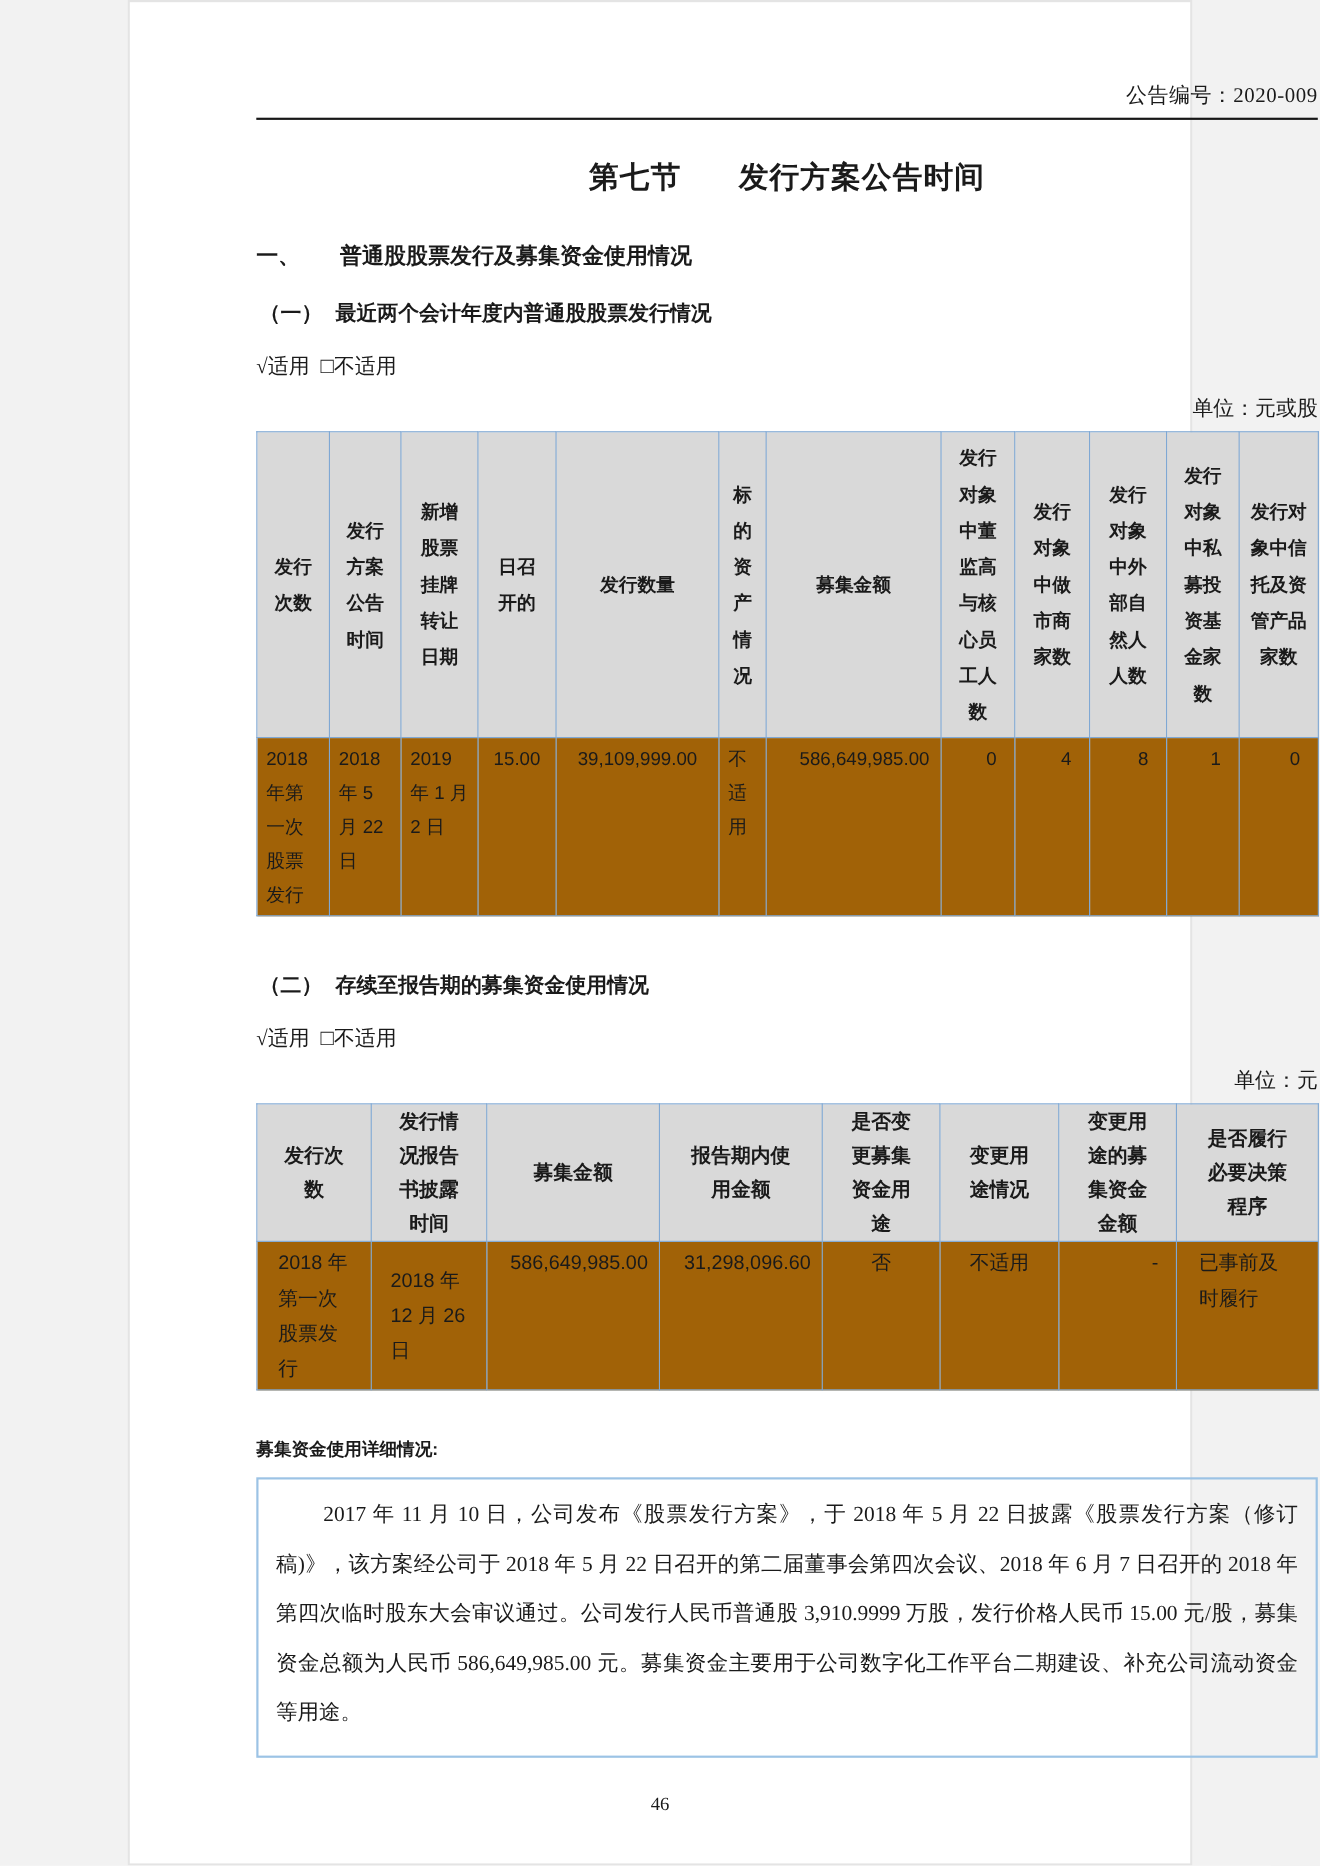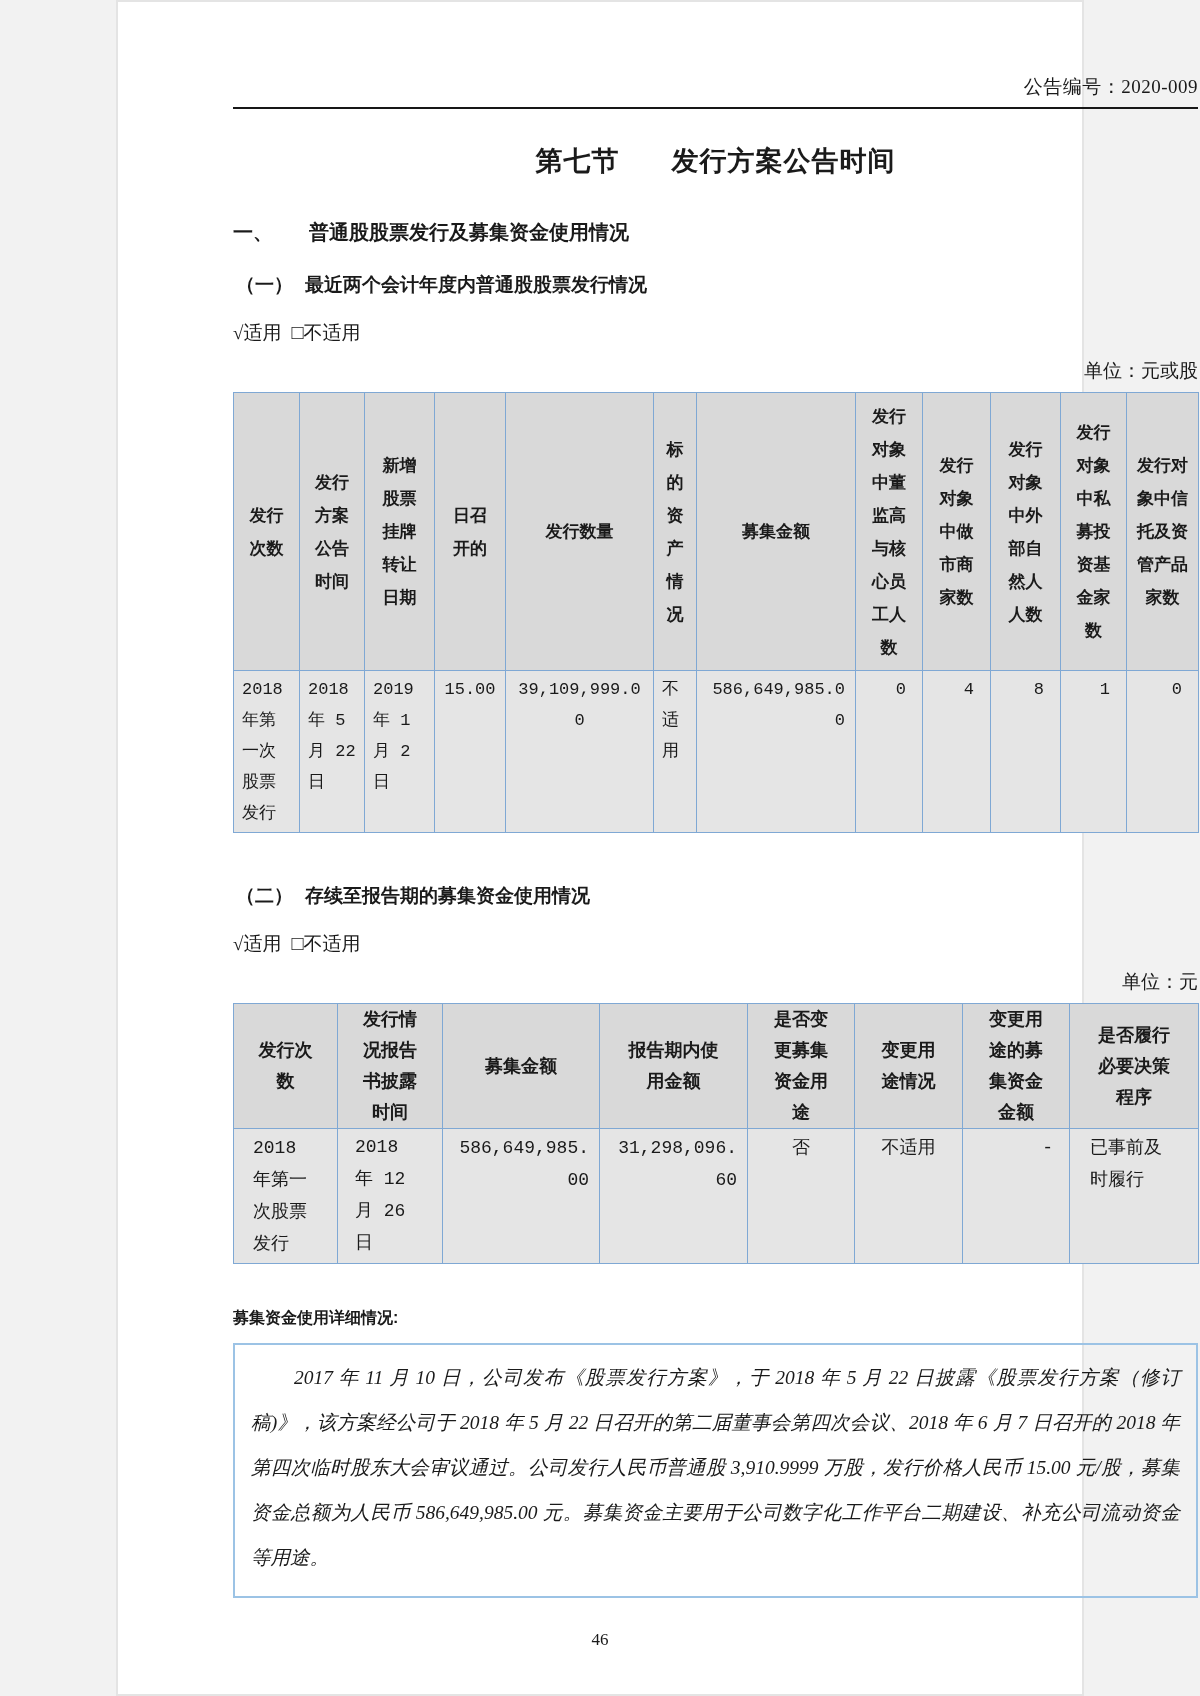--- a/index.html
+++ b/index.html
@@ -37,50 +37,49 @@
   .applicable .sp { display:inline-block; width:10px; }
   .applicable .box { font-size:20px; }
   .unit { margin-top:12px; text-align:right; font-size:19px; }
 
   table { border-collapse:collapse; table-layout:fixed; width:965px; margin-top:8px; }
   th,td { border:1px solid #7fa8d4; box-sizing:border-box; word-break:break-all; }
   th {
     background:#d9d9d9; font-weight:bold; text-align:center; vertical-align:middle;
     font-family:"Liberation Sans","DejaVu Sans",sans-serif;
   }
-  td { font-family:Liberation Mono, monospace; vertical-align:top; background:#e5e5e5; }
+  td { font-family:Liberation Sans, sans-serif; vertical-align:top; background:#a16207; }
 
   .t1 th { height:278px; font-size:17px; line-height:33px; padding:0 10px; }
   .t1 td { font-size:17px; line-height:31px; padding:3px 8px; }
   .t1 tr.body { height:158px; }
 
   .t2 th { height:123px; font-size:18px; line-height:31px; padding:0 12px; }
   .t2 td { font-size:18px; line-height:32px; padding:3px 8px; }
   .t2 tr.body { height:127px; }
   .thp18 { padding:0 18px !important; }
   .thp20 { padding:0 20px !important; }
   .thp22 { padding:0 22px !important; }
   .tdp19 { padding:3px 19px !important; }
-  .tdp17 { padding:2px 17px !important; }
+  .tdp17 { padding:19px 17px !important; }
   .tdp20 { padding:3px 20px !important; }
 
   .al { text-align:left; }
   .ac { text-align:center; }
   .ar { text-align:right; padding-right:10px !important; }
   .arp { text-align:right; padding-right:16px !important; }
 
   .detail-heading {
     margin-top:44px; font-weight:bold; font-size:16px;
     font-family:"Liberation Sans","DejaVu Sans",sans-serif;
   }
   .detail-box {
     margin-top:14px; border:2px solid #9cc3e5;
     padding:10px 16px 16px 16px; font-size:19.5px; line-height:45px;
     text-align:justify;
-    font-style:italic;
   }
   .detail-box p { margin:0; text-indent:2.2em; }
 
   .page-number {
     position:absolute; bottom:44px; left:0; width:100%;
     text-align:center; font-size:17px;
   }
 </style>
 </head>
 <body>

